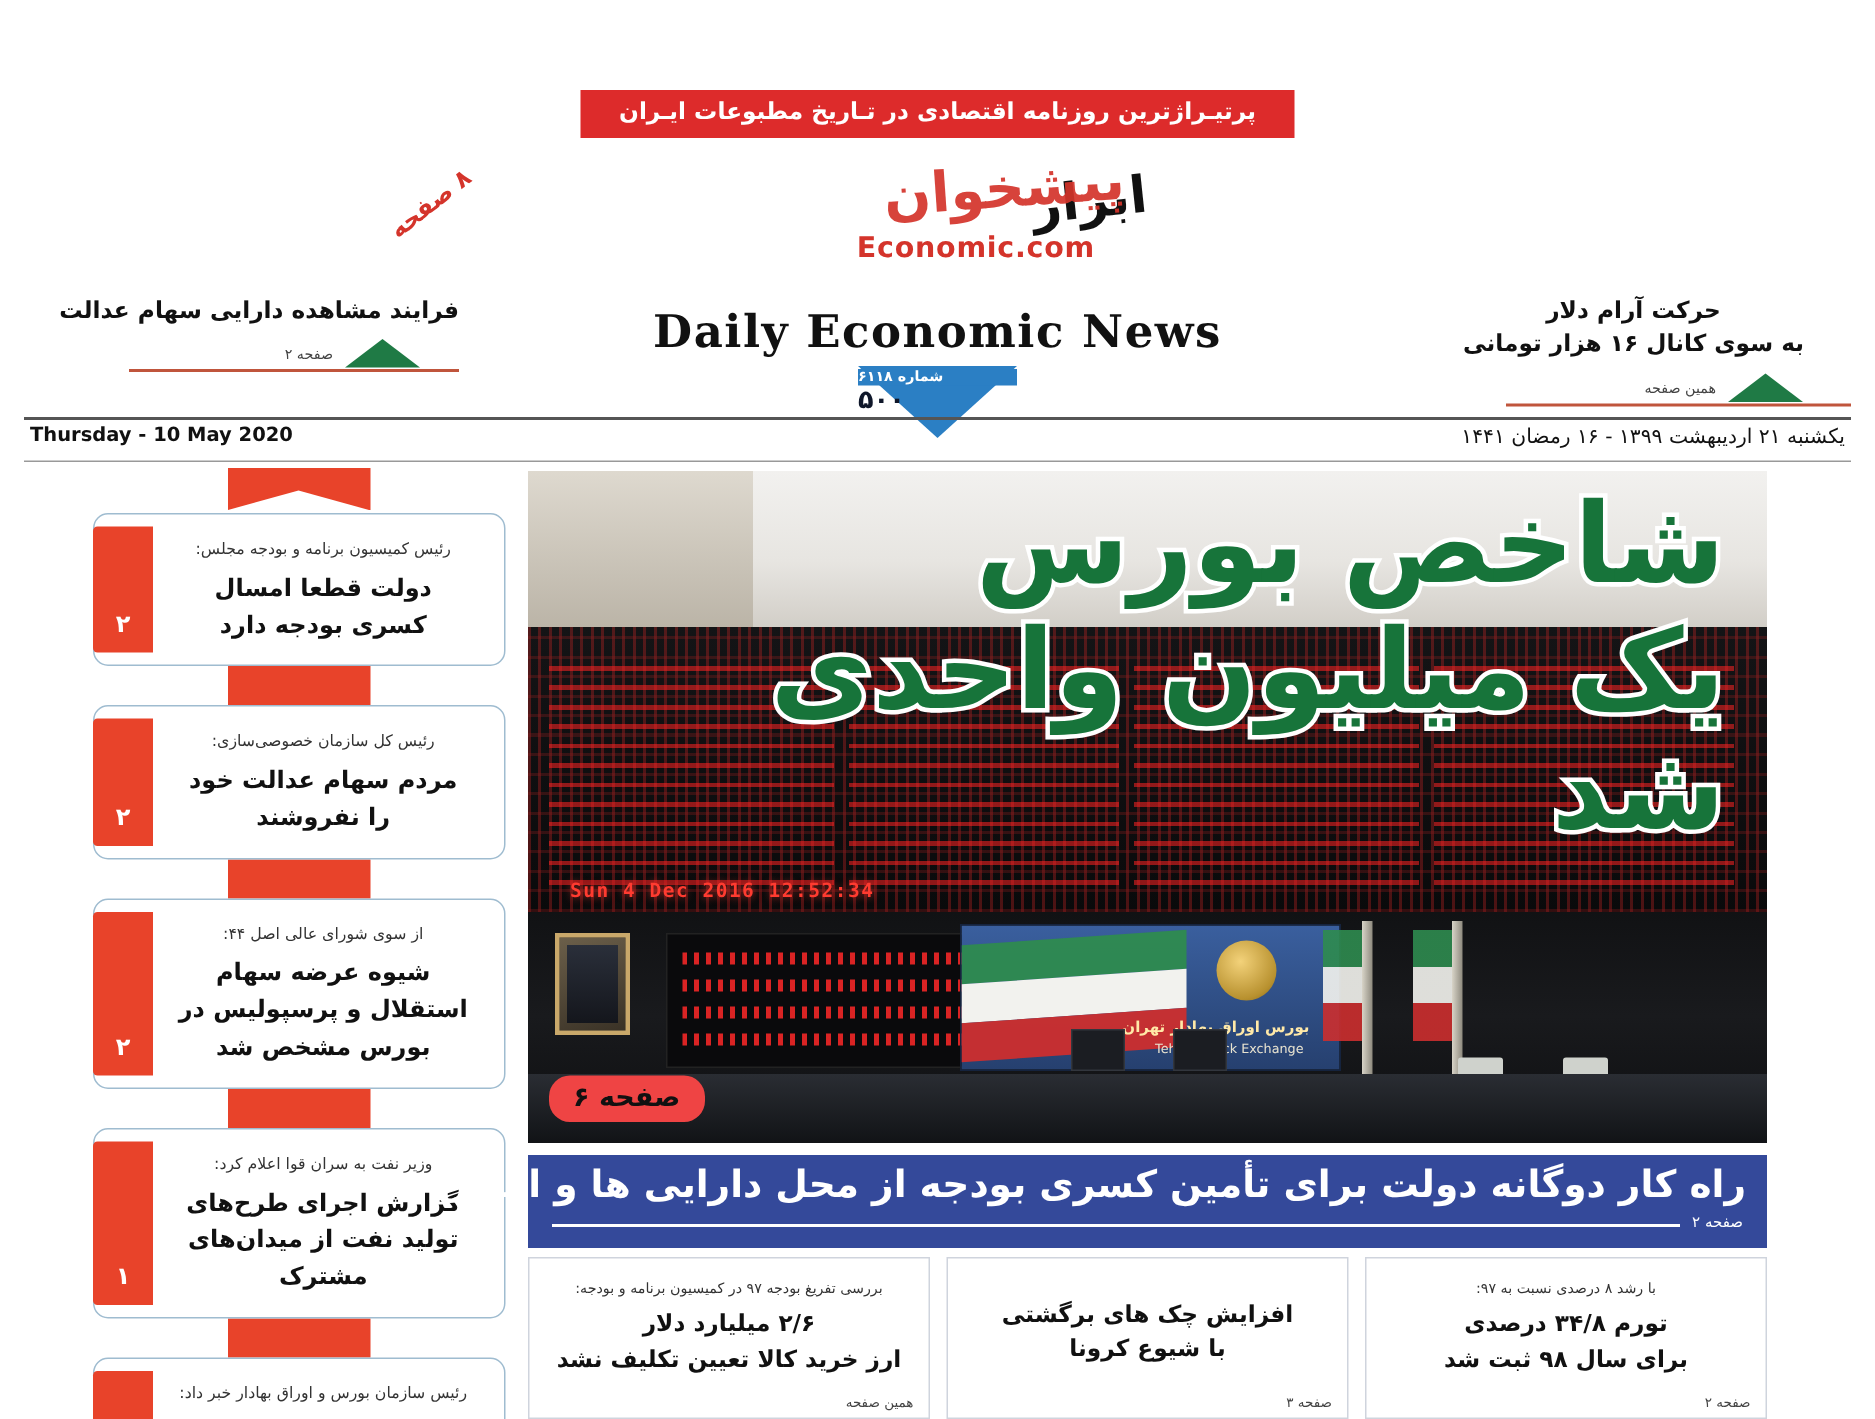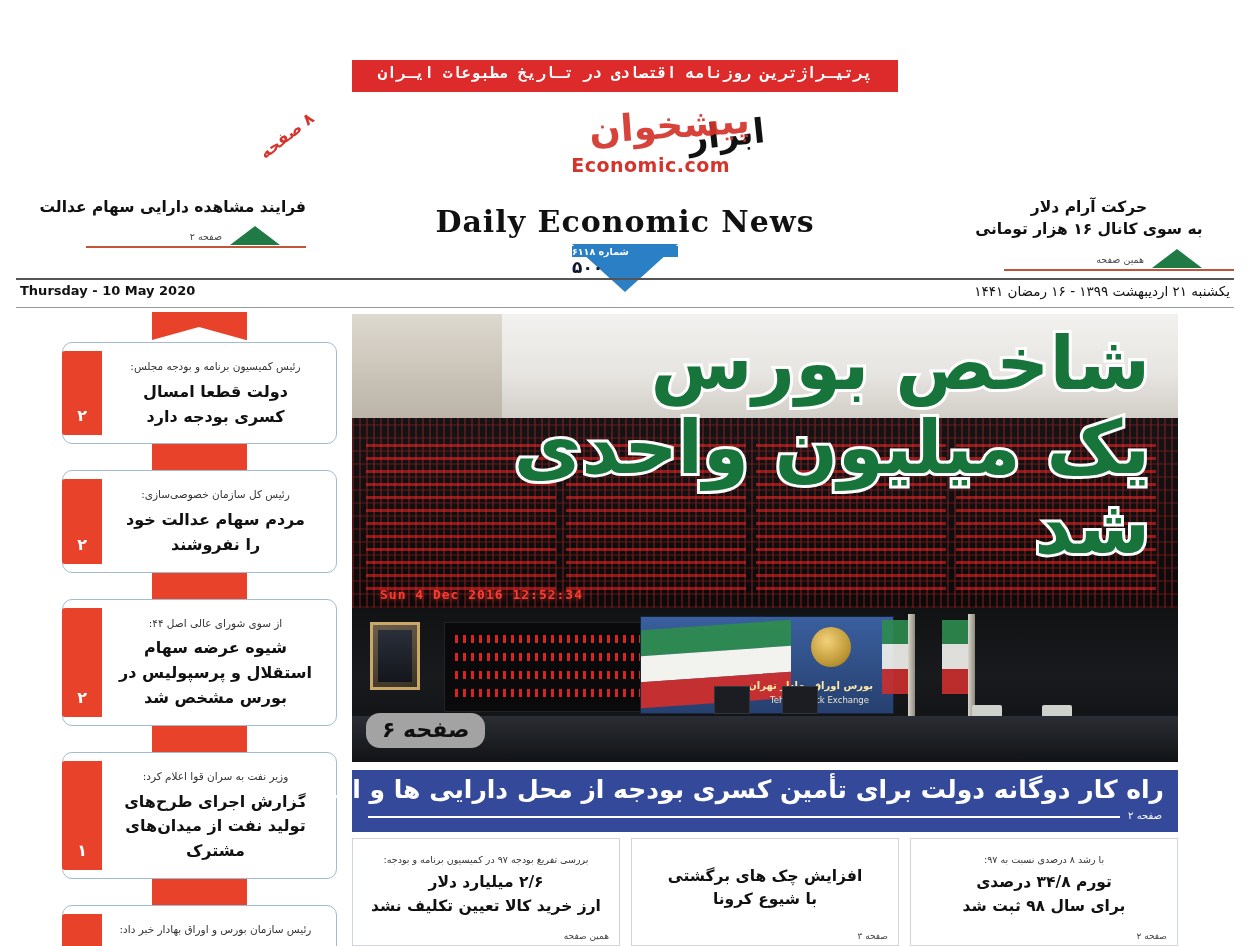--- a/index.html
+++ b/index.html
@@ -15,21 +15,20 @@
 
   
   .slogan-wrap{position:absolute;left:0;right:0;top:60px;display:flex;justify-content:center;}
   .slogan{
     background:#dd2b2b;color:#fff;
     font-size:15.5px;font-weight:bold;
     padding:7px 26px 9px 26px;
     letter-spacing:.4px;
     white-space:nowrap;
     line-height:1;
-    font-family:Liberation Mono, monospace;
   }
 
   
   .masthead{position:absolute;left:0;right:0;top:96px;height:200px;}
   .logo-block{
     position:absolute;left:50%;transform:translateX(-50%);top:0;
     width:520px;text-align:center;
   }
   .logo-main{
     position:relative;height:108px;
@@ -229,23 +228,23 @@
   .hero-title .l1,.hero-title .l2{
     color:#17743a;font-weight:bold;line-height:1.08;
     -webkit-text-stroke:6px #ffffff;
     paint-order:stroke fill;
     text-shadow:0 0 1px #fff;
   }
   .hero-title .l1{font-size:74px;}
   .hero-title .l2{font-size:74px;margin-top:4px;}
   .hero-pg{
     position:absolute;left:14px;bottom:14px;
-    background:#a3a3a3;border-radius:14px;
+    background:#ef4444;border-radius:14px;
     padding:4px 16px 6px 16px;
-    font-size:22px;font-weight:bold;color:#111;
+    font-size:18px;font-weight:bold;color:#111;
   }
 
   
   .banner{
     position:absolute;left:352px;top:770px;width:826px;height:62px;
     background:#34499a;box-sizing:border-box;
     padding:6px 14px 0 14px;
   }
   .banner-head{
     color:#fff;font-size:25px;font-weight:bold;text-align:center;line-height:1.15;

